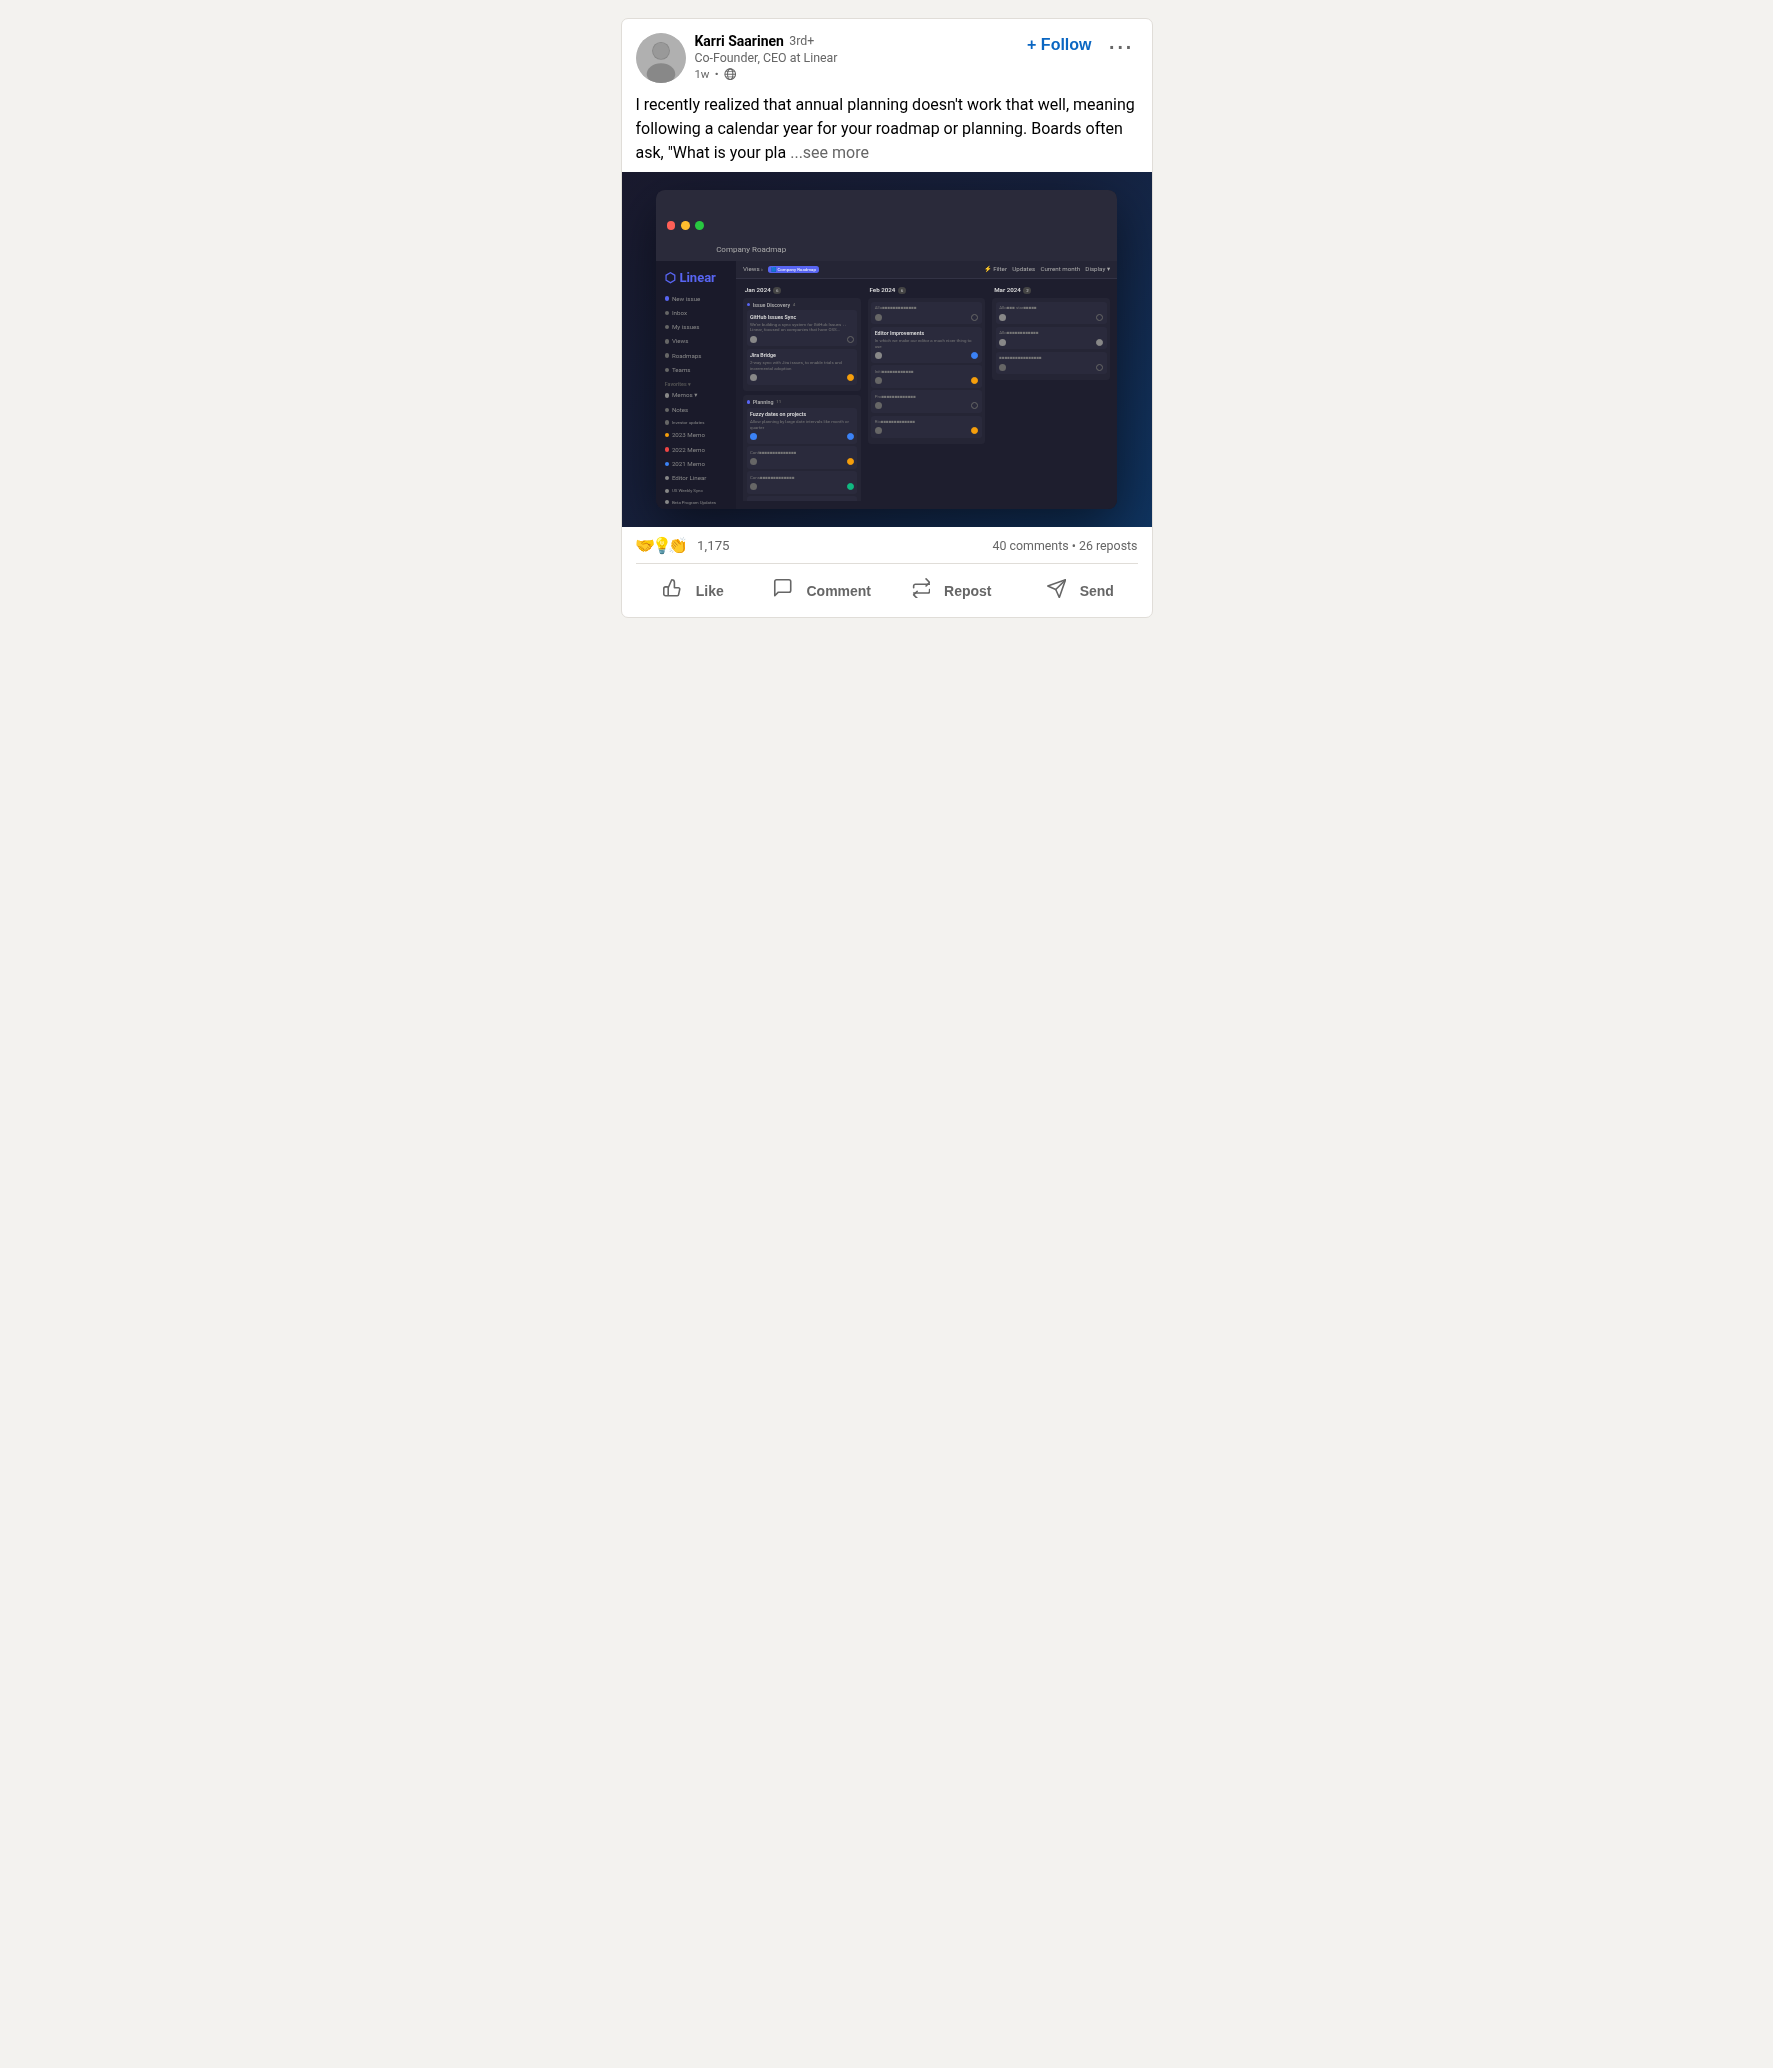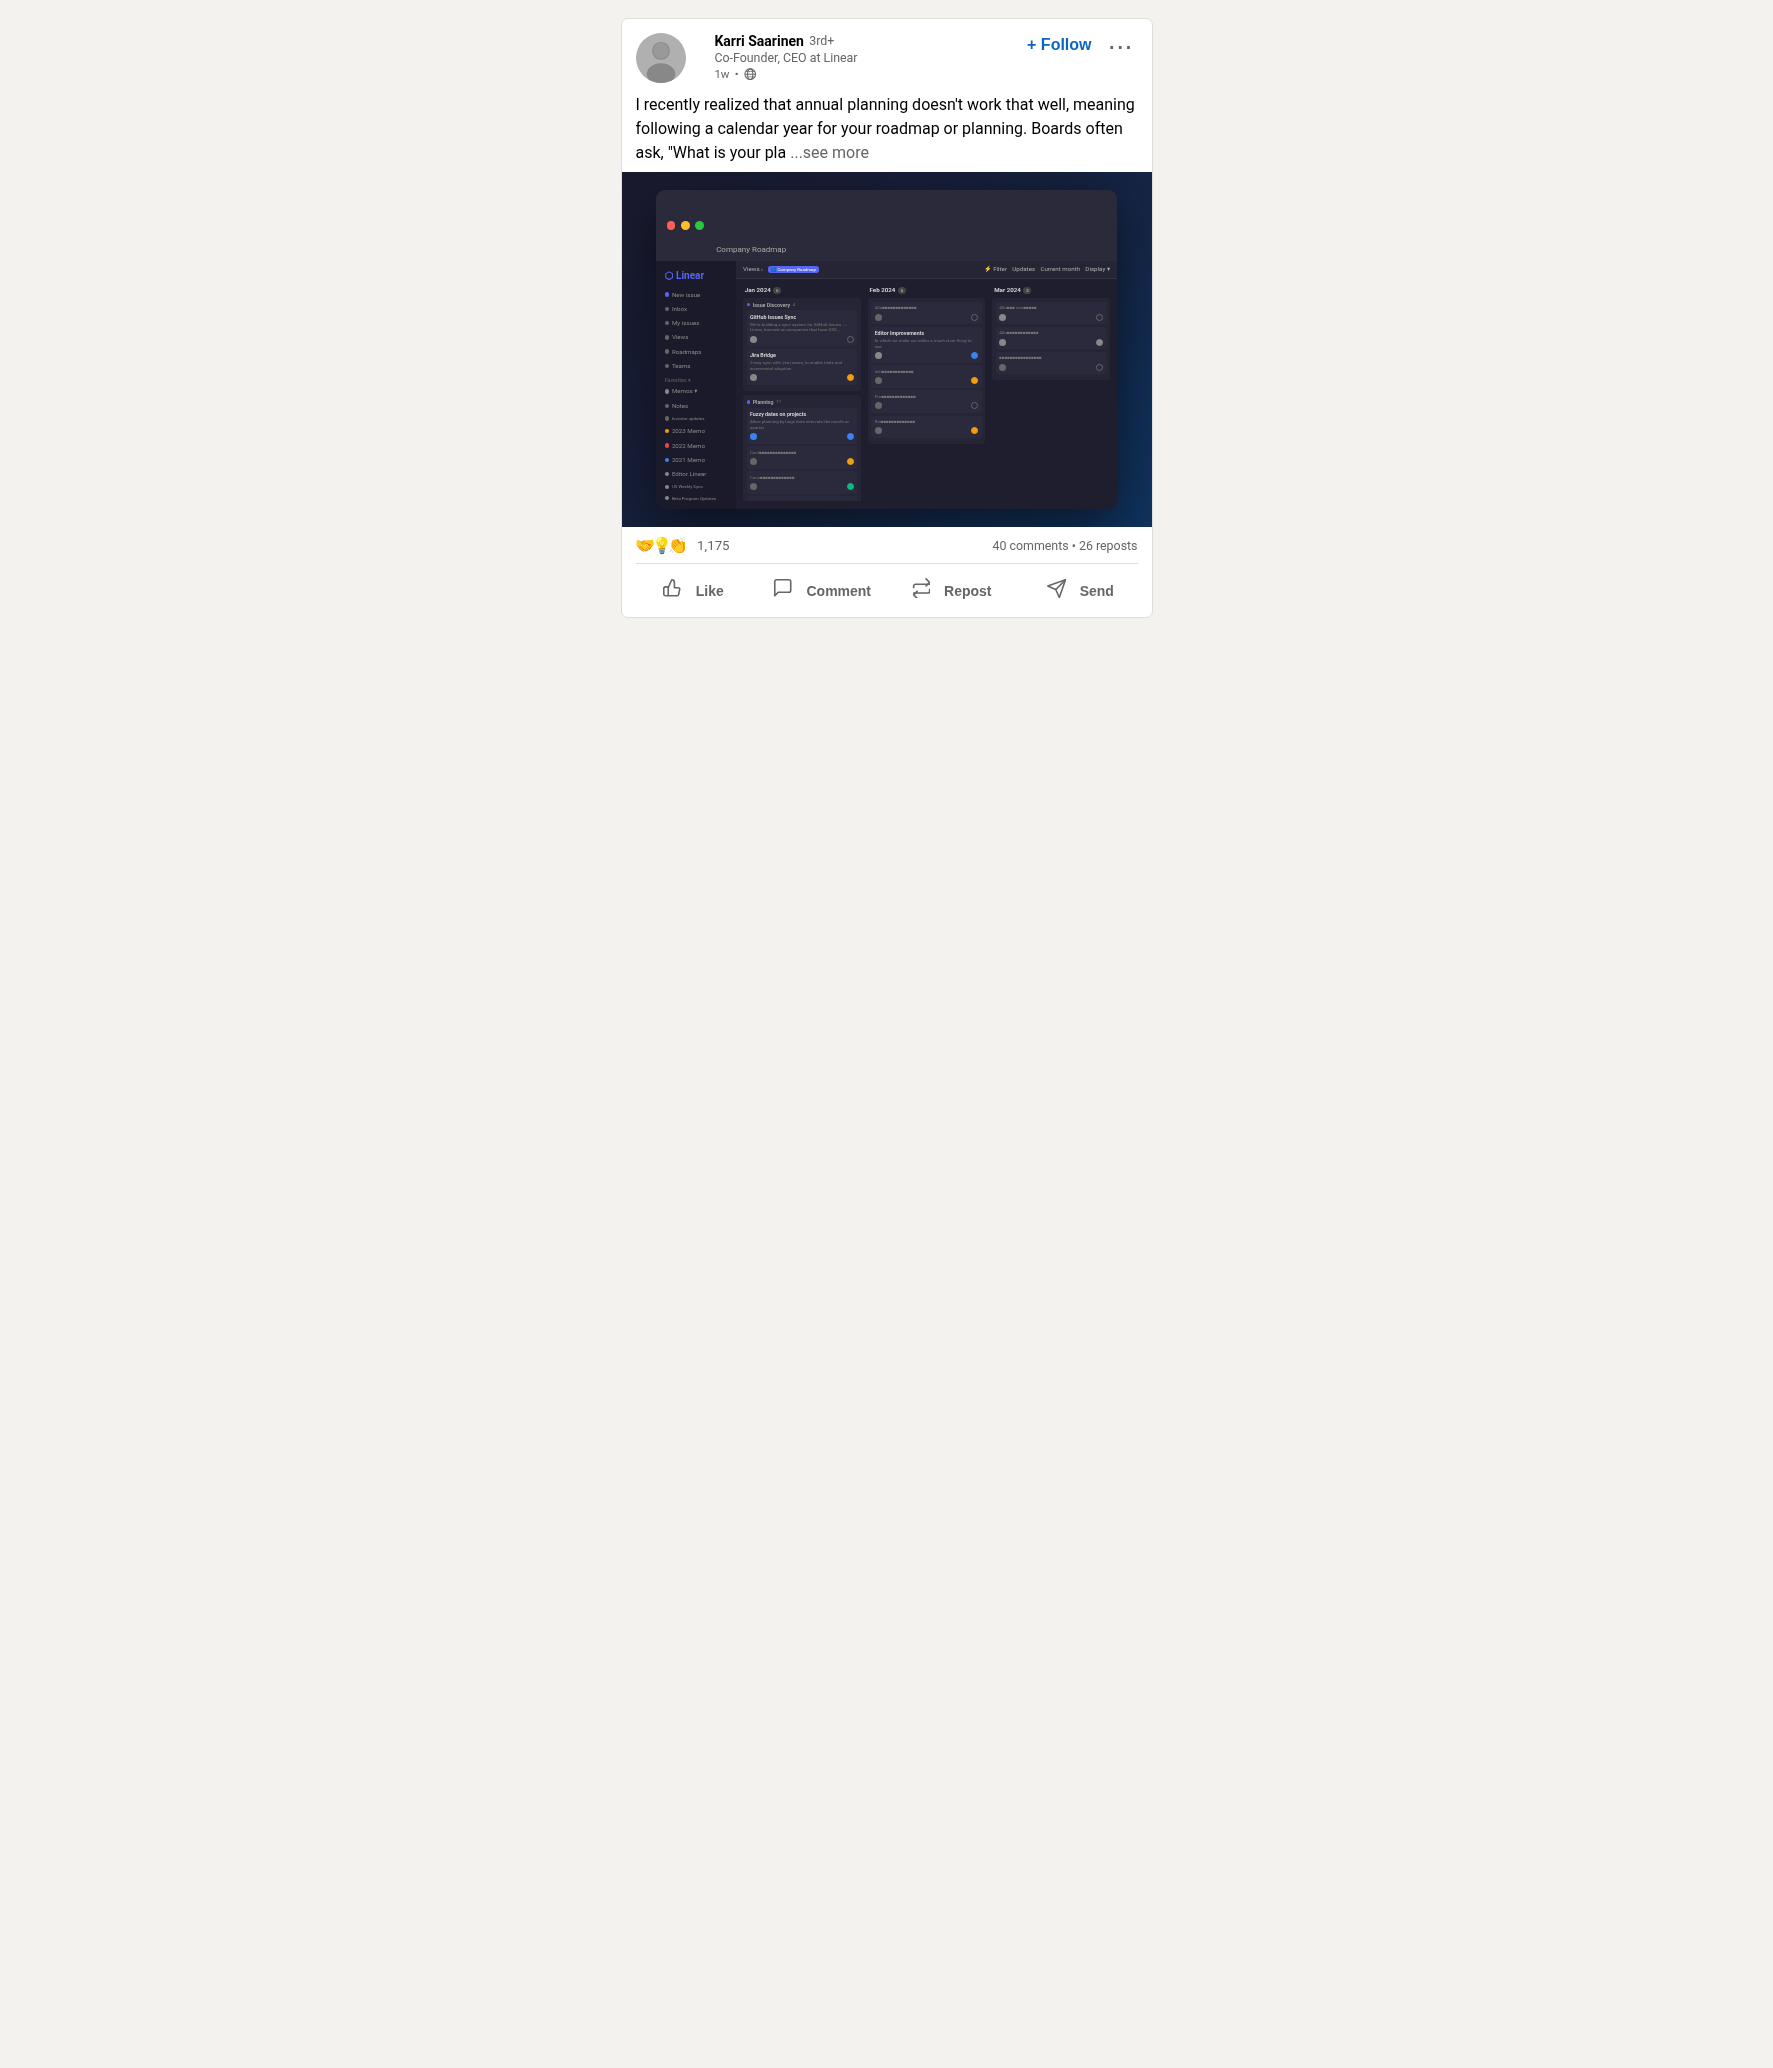--- a/index.html
+++ b/index.html
@@ -49,21 +49,20 @@
       justify-content: center;
     }
 
     .avatar-svg {
       width: 50px;
       height: 50px;
     }
 
     .author-info {
       flex: 1;
-      margin-left: 20px;
     }
 
     .author-name-row {
       display: flex;
       align-items: center;
       gap: 5.3px;
       flex-wrap: wrap;
     }
 
     .author-name {
@@ -202,21 +201,21 @@
     .sidebar {
       width: 80px;
       background: #1a1a2a;
       padding: 7px 5.3px;
       flex-shrink: 0;
       overflow: hidden;
     }
 
     .sidebar-logo {
       color: #5865f2;
-      font-size: 10px;
+      font-size: 13px;
       font-weight: 700;
       margin-bottom: 5.3px;
       padding: 1.8px 3.5px;
     }
 
     .sidebar-item {
       font-size: 6.2px;
       color: #888888;
       padding: 2.7px 3.5px;
       margin-bottom: 0.9px;

